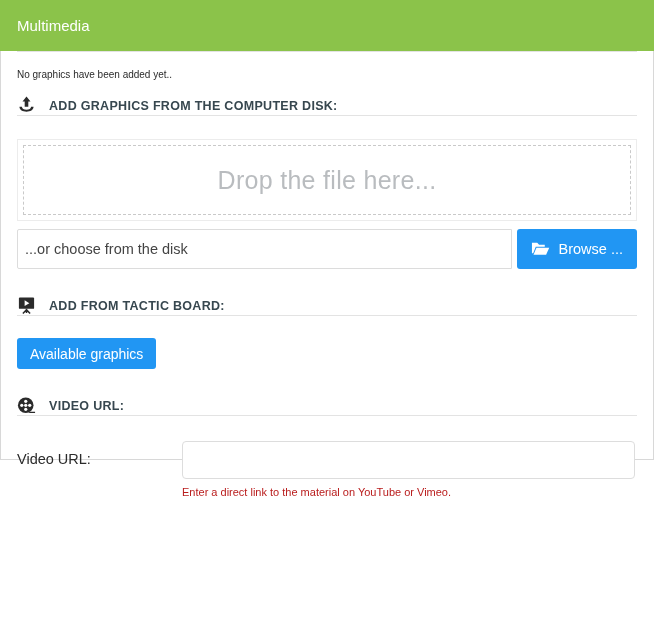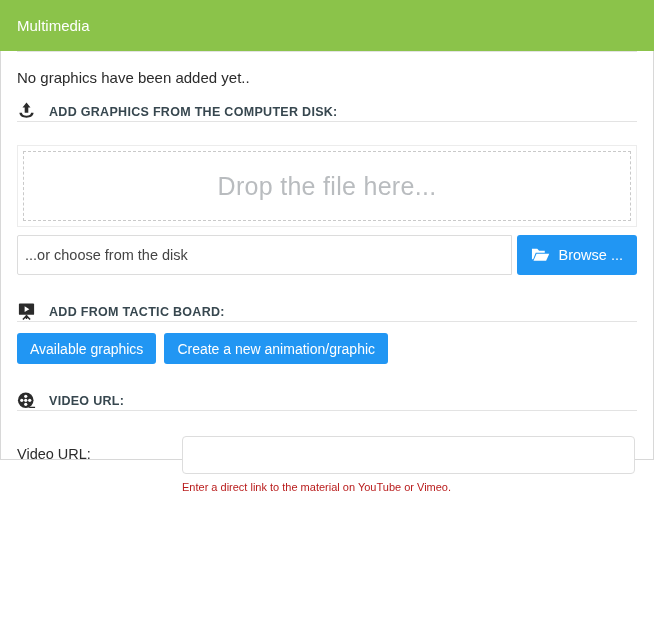--- a/index.html
+++ b/index.html
@@ -44,21 +44,21 @@
 
   hr.divider {
     border: none;
     border-top: 1px solid #e3e3e3;
     margin: 0;
   }
 
   .graphics-head { margin-top: 21px; }
   .hr1 { margin-top: 13px; }
 
-  .empty-msg { margin-top: 17px; font-size: 15px; color: #2b2b2b; }
+  .empty-msg { margin-top: 17px; font-size: 10px; color: #2b2b2b; }
 
   .add-disk-head { margin-top: 16px; }
   .hr2 { margin-top: 13px; }
 
   .dropzone-outer {
     margin-top: 23px;
     border: 1px solid #ececec;
     padding: 5px;
   }
   .dropzone {
@@ -99,21 +99,21 @@
     display: flex;
     align-items: center;
     gap: 9px;
     cursor: pointer;
     font-family: "Liberation Sans", sans-serif;
   }
 
   .tactic-head { margin-top: 27px; }
   .hr3 { margin-top: 13px; }
 
-  .btn-row { margin-top: 11px; display: flex; gap: 8px; }
+  .btn-row { margin-top: 22px; display: flex; gap: 8px; }
   .blue-btn {
     background: #2196F3;
     color: #fff;
     border: none;
     border-radius: 3px;
     height: 31px;
     padding: 0 13px;
     font-size: 14px;
     cursor: pointer;
     font-family: "Liberation Sans", sans-serif;
@@ -198,21 +198,20 @@
           <polygon points="8,4.5 13,7.5 8,10.5" fill="#fff"></polygon>
           <path d="M10 13.5 V18 M10 14.5 L6.2 18.5 M10 14.5 L13.8 18.5" stroke="#2b2b2b" stroke-width="1.6" fill="none"></path>
         </svg>
       </span>
       <span>ADD FROM TACTIC BOARD:</span>
     </div>
     <hr class="divider hr3">
 
     <div class="btn-row">
       <button class="blue-btn">Available graphics</button>
-      <button class="blue-btn">Create a new animation/graphic</button>
     </div>
 
     <div class="section-head video-head">
       <span class="head-icon">
         <svg width="19" height="19" viewBox="0 0 20 20">
           <circle cx="9.2" cy="9.8" r="8.2" fill="#2b2b2b"></circle>
           <circle cx="9.2" cy="9.8" r="1.7" fill="#fff"></circle>
           <circle cx="9.2" cy="5.6" r="1.7" fill="#fff"></circle>
           <circle cx="9.2" cy="14" r="1.7" fill="#fff"></circle>
           <circle cx="5" cy="9.8" r="1.7" fill="#fff"></circle>

